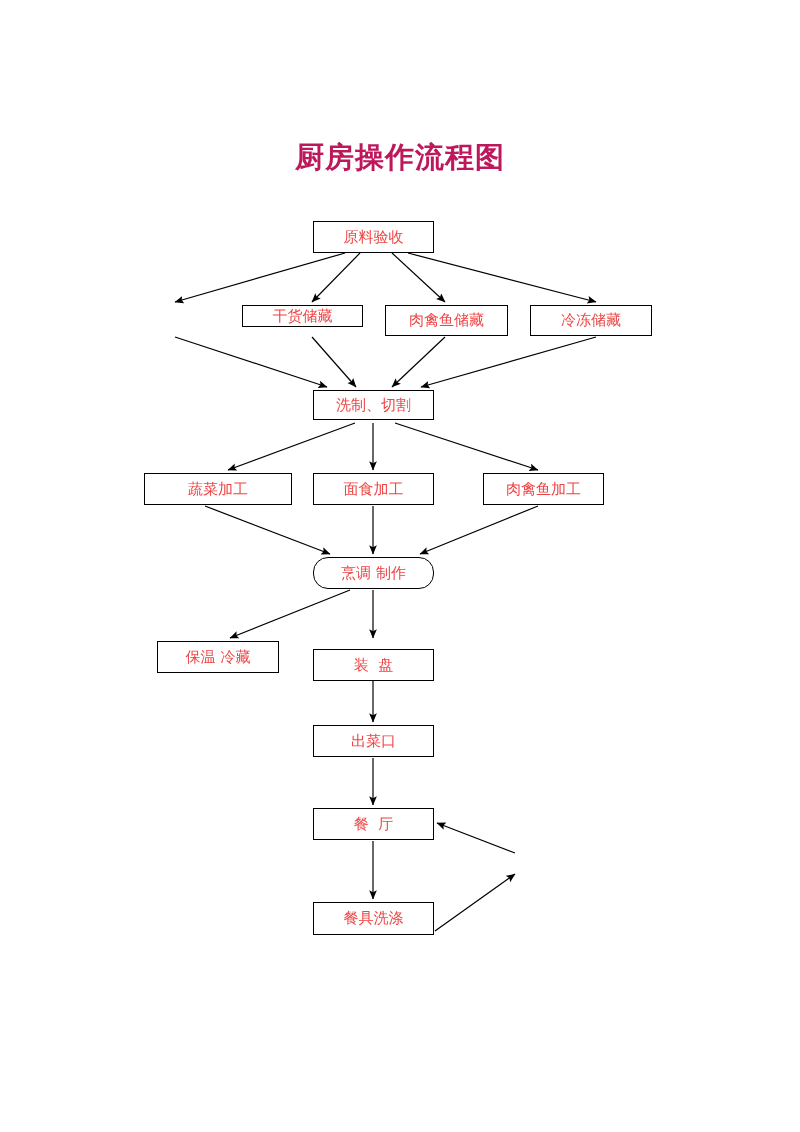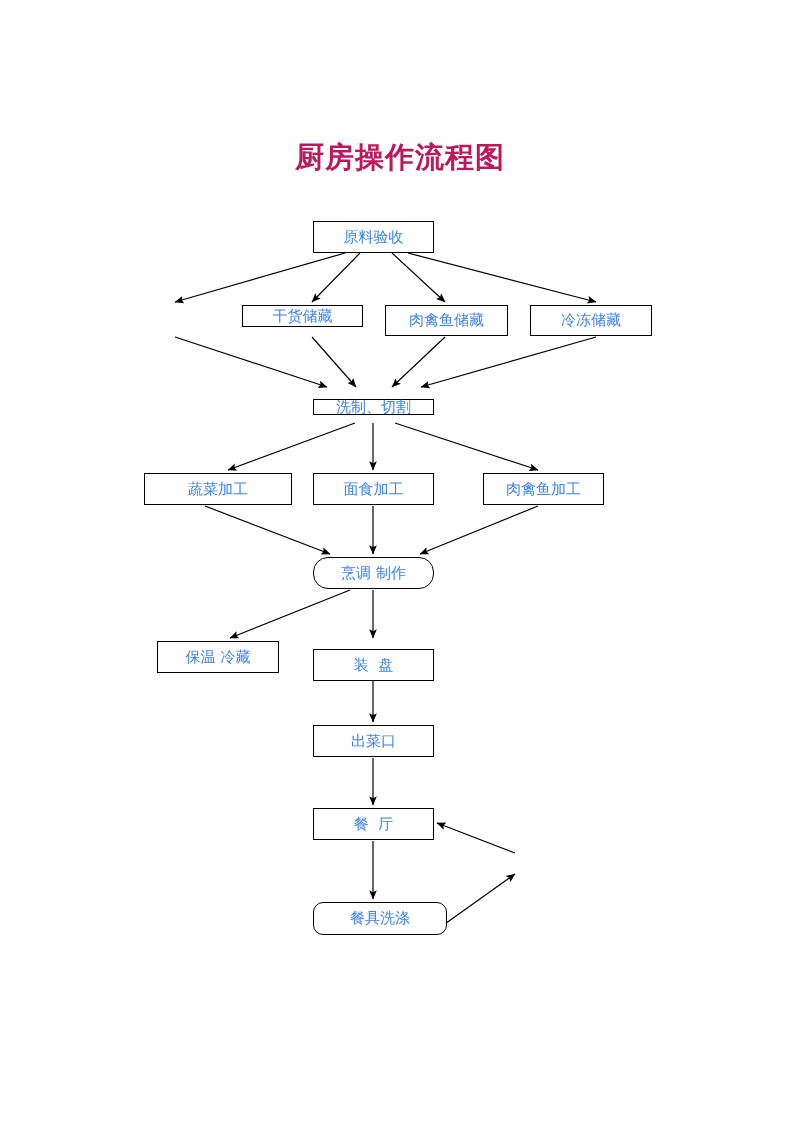--- a/index.html
+++ b/index.html
@@ -41,21 +41,21 @@
   .node {
     position: absolute;
     box-sizing: border-box;
     border: 1px solid #000000;
     background: #ffffff;
     display: flex;
     align-items: center;
     justify-content: center;
     font-family: "DejaVu Serif", "Liberation Serif", serif;
     font-size: 15px;
-    color: #3b82f6;
+    color: #ef4444;
     white-space: pre;
     line-height: 1;
     z-index: 5;
   }
 </style>
 </head>
 <body>
 
 <div id="page">
 
@@ -97,21 +97,21 @@
   </div>
   <div class="node" style="left: 242px; top: 305px; width: 121px; height: 22px;">
     <span>干货储藏</span>
   </div>
   <div class="node" style="left: 385px; top: 305px; width: 123px; height: 31px;">
     <span>肉禽鱼储藏</span>
   </div>
   <div class="node" style="left: 530px; top: 305px; width: 122px; height: 31px;">
     <span>冷冻储藏</span>
   </div>
-  <div class="node" style="left: 313px; top: 390px; width: 121px; height: 16px; margin-top: 9px;">
+  <div class="node" style="left: 313px; top: 390px; width: 121px; height: 30px;">
     <span>洗制、切割</span>
   </div>
   <div class="node" style="left: 144px; top: 473px; width: 148px; height: 32px;">
     <span>蔬菜加工</span>
   </div>
   <div class="node" style="left: 313px; top: 473px; width: 121px; height: 32px;">
     <span>面食加工</span>
   </div>
   <div class="node" style="left: 483px; top: 473px; width: 121px; height: 32px;">
     <span>肉禽鱼加工</span>
@@ -124,17 +124,17 @@
   </div>
   <div class="node" style="left: 313px; top: 641px; width: 121px; height: 32px; margin-top: 8px;">
     <span>装  盘</span>
   </div>
   <div class="node" style="left: 313px; top: 725px; width: 121px; height: 32px;">
     <span>出菜口</span>
   </div>
   <div class="node" style="left: 313px; top: 808px; width: 121px; height: 32px;">
     <span>餐  厅</span>
   </div>
-  <div class="node" style="left: 313px; top: 902px; width: 134px; height: 33px; border-radius: 10px;">
+  <div class="node" style="left: 313px; top: 902px; width: 121px; height: 33px;">
     <span>餐具洗涤</span>
   </div>
 
 </div>
 
 </body></html>

